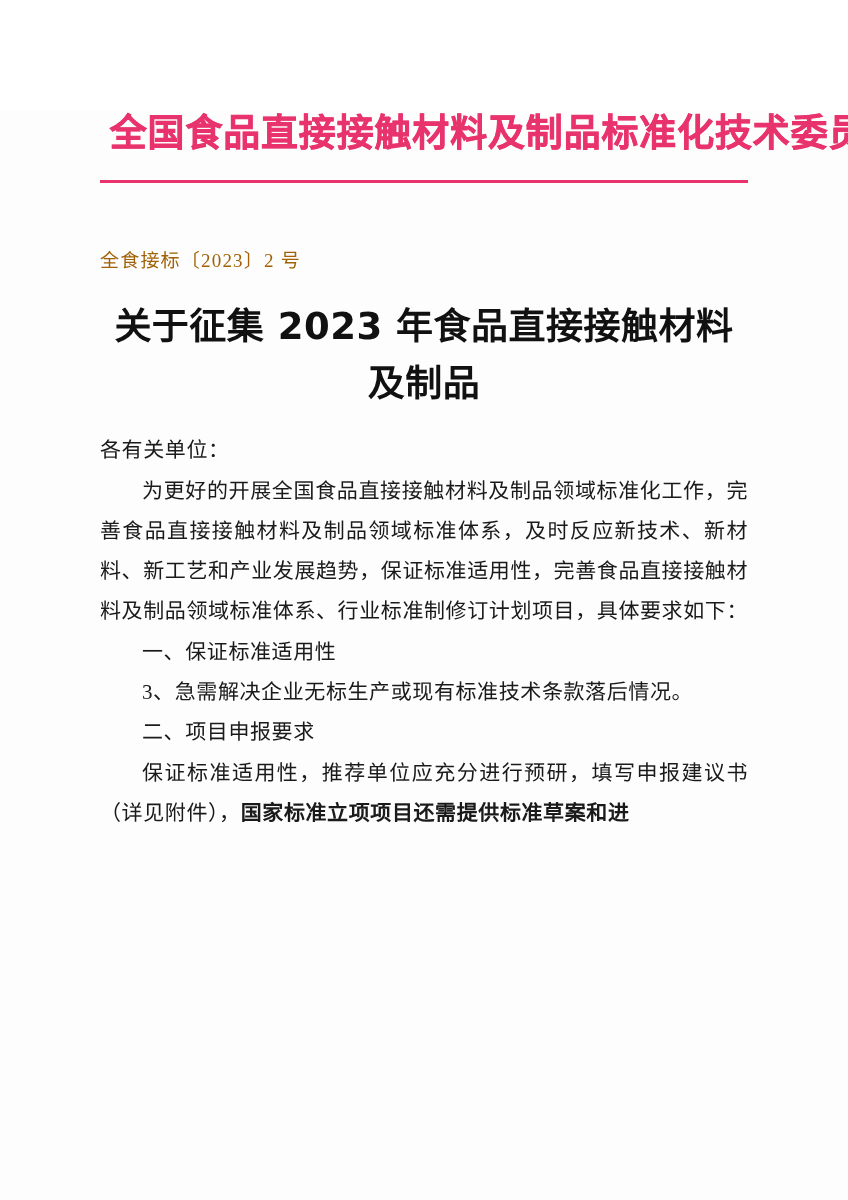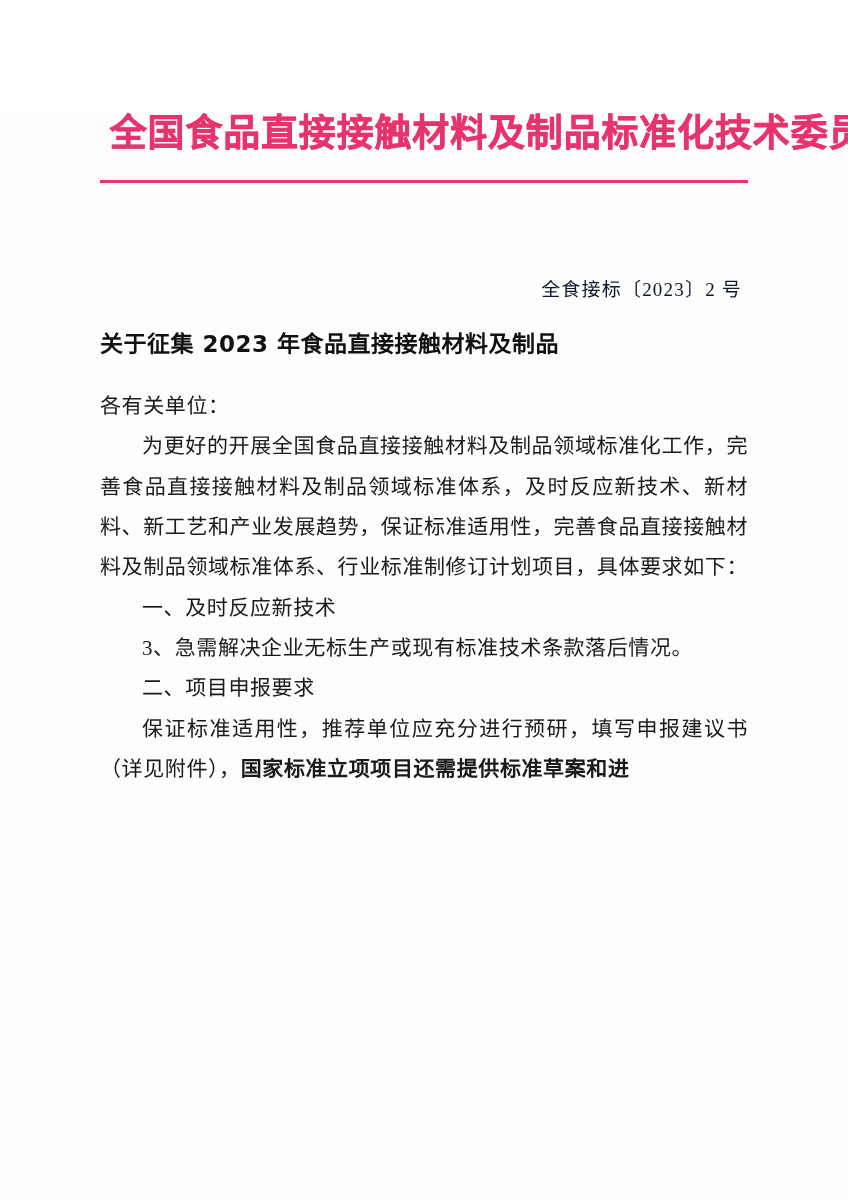--- a/index.html
+++ b/index.html
@@ -43,45 +43,45 @@
   }
   .letterhead-rule {
     margin: 22px auto 0 auto;
     width: 648px;
     height: 3px;
     background: #e8336d;
   }
 
   
   .doc-number {
-    margin-top: 91px;
-    text-align: right;
+    margin-top: 62px;
     font-size: 19px;
     letter-spacing: 1.2px;
-    color: #0f172a;
+    color: #a16207;
     padding-right: 6px;
   }
 
   
   .doc-title {
     margin-top: 26px;
+    text-align: center;
     font-family: "DejaVu Sans", "Liberation Sans", sans-serif;
     font-weight: bold;
-    font-size: 23px;
+    font-size: 37px;
     line-height: 1.55;
     color: #111111;
     letter-spacing: 0.5px;
   }
   .doc-title .line2 {
     display: block;
   }
 
   
   .body-text {
-    margin-top: 24px;
+    margin-top: 18px;
     font-size: 21px;
     line-height: 1.92;
     letter-spacing: 0.6px;
     color: #1a1a1a;
   }
   .p {
     margin: 0;
     text-align: justify;
     text-justify: inter-ideograph;
   }
@@ -111,21 +111,21 @@
   <div class="doc-title">
     <span class="line1">关于征集 2023 年食品直接接触材料及制品</span>
   </div>
 
   <div class="body-text">
 
     <p class="p salutation">各有关单位：</p>
 
     <p class="p indent">为更好的开展全国食品直接接触材料及制品领域标准化工作，完善食品直接接触材料及制品领域标准体系，及时反应新技术、新材料、新工艺和产业发展趋势，保证标准适用性，完善食品直接接触材料及制品领域标准体系、行业标准制修订计划项目，具体要求如下：</p>
 
-    <p class="p indent">一、及时反应新技术</p>
+    <p class="p indent">一、保证标准适用性</p>
 
 
 
     <p class="p indent">3、急需解决企业无标生产或现有标准技术条款落后情况。</p>
 
     <p class="p indent">二、项目申报要求</p>
 
     <p class="p indent"><span>保证标准适用性，推荐单位应充分进行预研，填写申报建议书（详见附件），</span><span class="bold-run">国家标准立项项目还需提供标准草案和进</span></p>
 
   </div>

